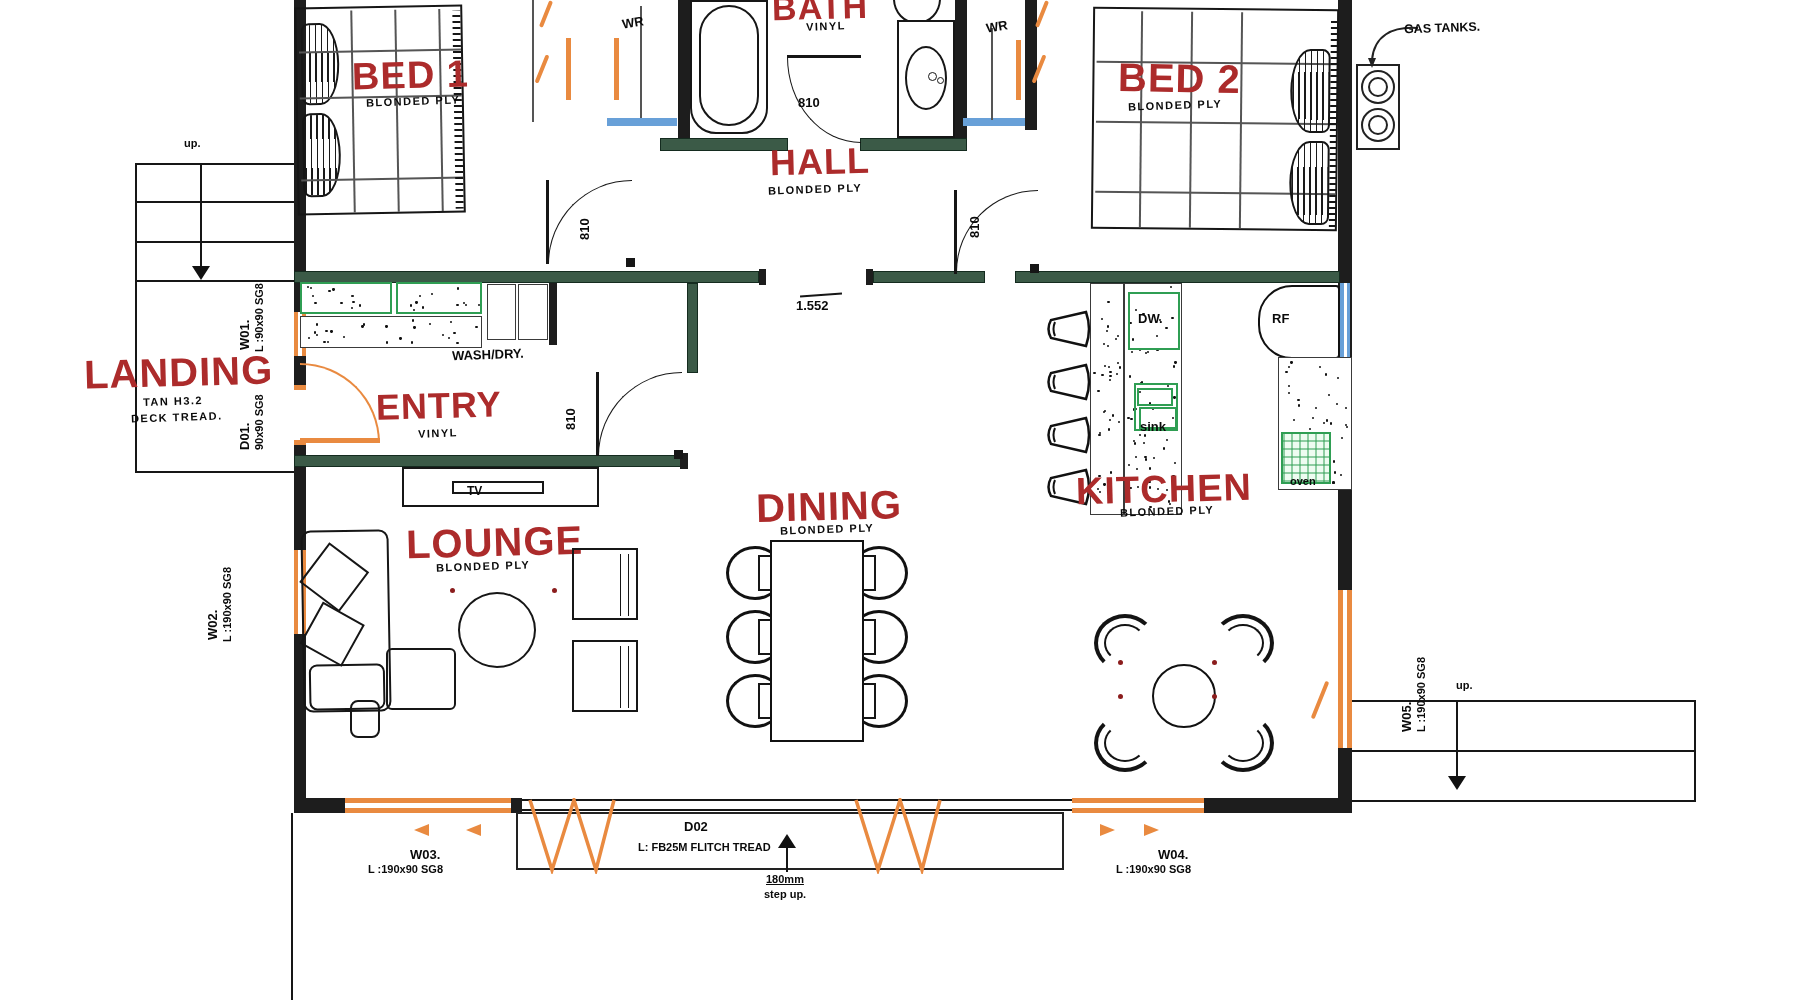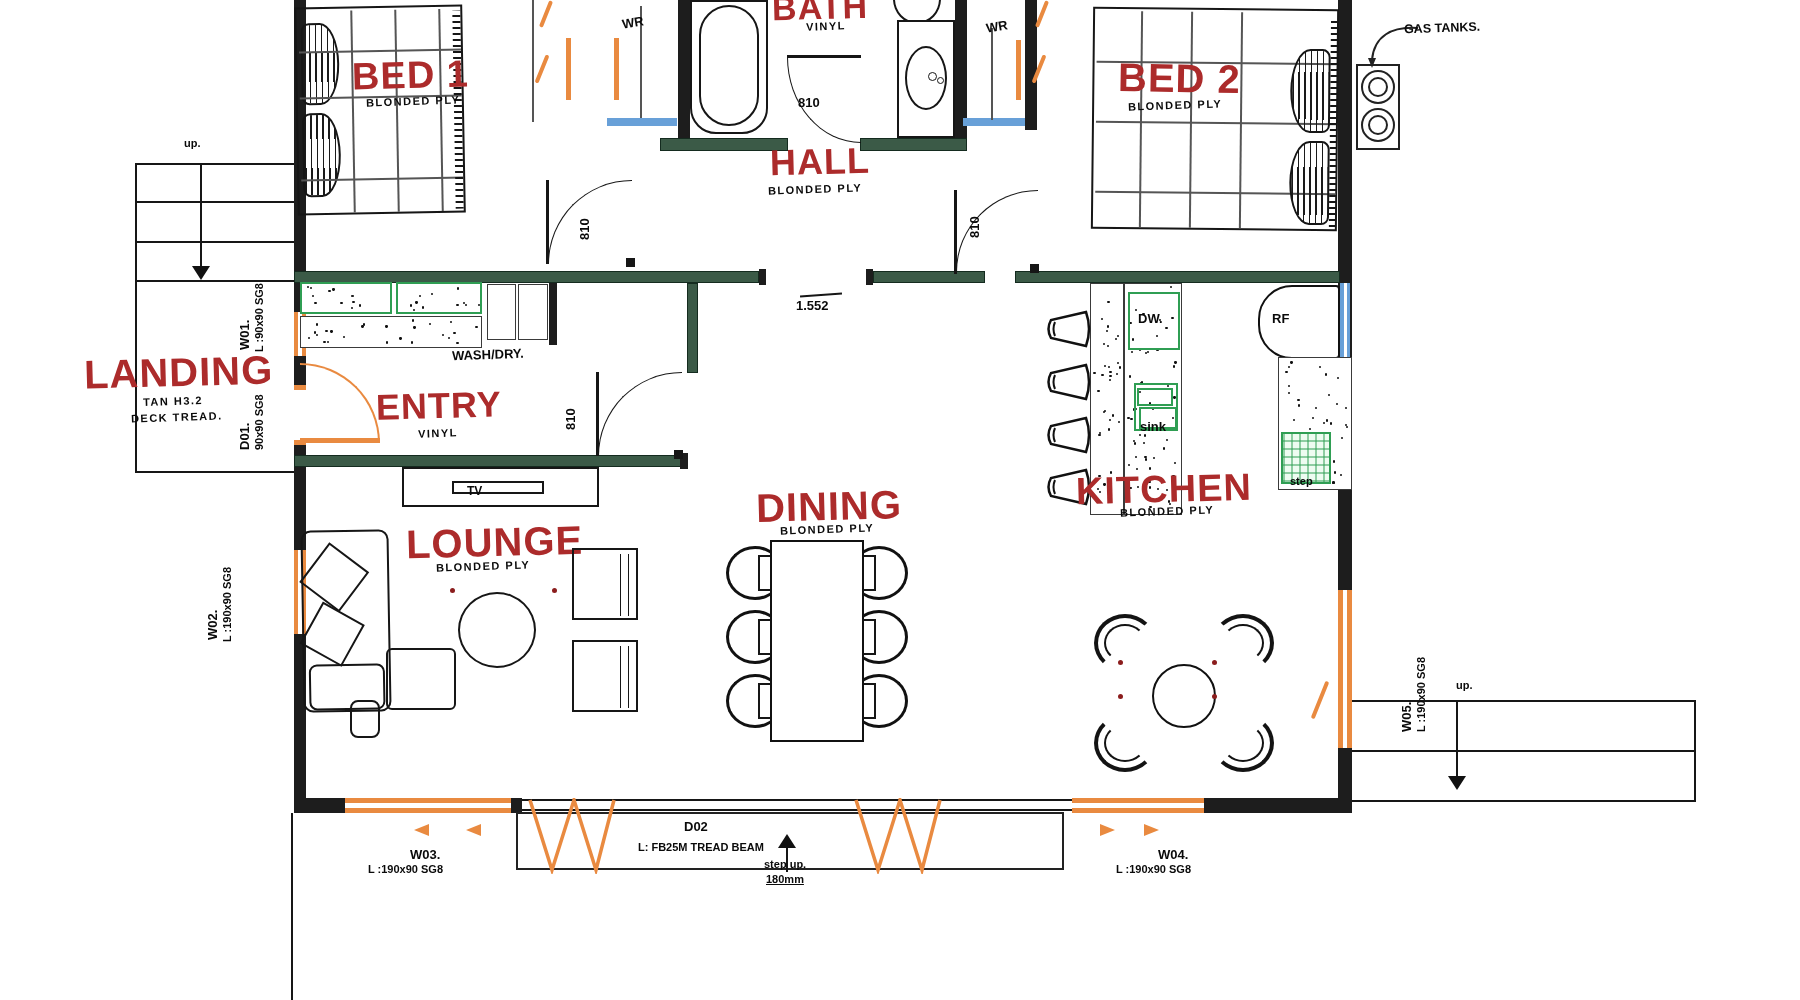--- a/index.html
+++ b/index.html
@@ -443,21 +443,21 @@
       <i style="left: 8.92596px; top: 7.90493px; width: 2.3px; height: 2.3px; background: rgb(17, 17, 17); border-radius: 50%;"></i>
       <i style="left: 54.5211px; top: 113.378px; width: 2.3px; height: 2.3px; background: rgb(17, 17, 17); border-radius: 50%;"></i>
       <i style="left: 38.4504px; top: 120.668px; width: 2.3px; height: 2.3px; background: rgb(17, 17, 17); border-radius: 50%;"></i>
       <i style="left: 8.92031px; top: 27.0689px; width: 2.3px; height: 2.3px; background: rgb(17, 17, 17); border-radius: 50%;"></i>
       <i style="left: 46.5375px; top: 61.2493px; width: 2.3px; height: 2.3px; background: rgb(17, 17, 17); border-radius: 50%;"></i>
       <i style="left: 43.611px; top: 63.6357px; width: 2.3px; height: 2.3px; background: rgb(17, 17, 17); border-radius: 50%;"></i>
       <i style="left: 44.1122px; top: 79.5873px; width: 2.3px; height: 2.3px; background: rgb(17, 17, 17); border-radius: 50%;"></i>
       <i style="left: 45.7711px; top: 15.3979px; width: 2.3px; height: 2.3px; background: rgb(17, 17, 17); border-radius: 50%;"></i>
     </div>
   <div class="a oven" style="left:1281px;top:432px;width:50px;height:52px"></div>
-  <div class="a dim sm" style="left:1290px;top:476px">step</div>
+  <div class="a dim sm" style="left:1290px;top:476px">oven</div>
   <div class="a rlabel" style="left:1076px;top:470px;font-size:38px">KITCHEN</div>
   <div class="a sub" style="left:1120px;top:506px">BLONDED PLY</div>
 
   <div class="a kc o-se" style="left:1094px;top:614px;width:62px;height:58px">
       <div class="kci"></div>
     </div>
   <div class="a kc o-sw" style="left:1212px;top:614px;width:62px;height:58px">
       <div class="kci"></div>
     </div>
   <div class="a kc o-ne" style="left:1094px;top:714px;width:62px;height:58px">
@@ -499,24 +499,24 @@
   <div class="a dim" style="left:410px;top:848px">W03.</div>
   <div class="a dim sm" style="left:368px;top:864px">L :190x90 SG8</div>
   <div class="a" style="left:516px;top:812px;width:548px;height:58px;border:2px solid #222"></div>
   <svg class="a" style="left:526px;top:798px" width="92" height="76">
       <polyline points="4,2 26,72 48,2 70,72 88,2" fill="none" stroke="#e98a40" stroke-width="3.5"></polyline>
     </svg>
   <svg class="a" style="left:852px;top:798px" width="92" height="76">
       <polyline points="4,2 26,72 48,2 70,72 88,2" fill="none" stroke="#e98a40" stroke-width="3.5"></polyline>
     </svg>
   <div class="a dim" style="left:684px;top:820px">D02</div>
-  <div class="a dim sm" style="left:638px;top:842px">L: FB25M TREAD BEAM</div>
+  <div class="a dim sm" style="left:638px;top:842px">L: FB25M FLITCH TREAD</div>
   <div class="a arrU" style="left:778px;top:834px"></div>
   <div class="a ln" style="left:786px;top:848px;width:2px;height:24px"></div>
   <div class="a dim sm" style="left:766px;top:874px;text-decoration:underline">180mm</div>
-  <div class="a dim sm" style="left:764px;top:859px;">step up.</div>
+  <div class="a dim sm" style="left:764px;top:889px;">step up.</div>
   <div class="a chevR" style="left:1100px;top:824px"></div>
   <div class="a chevR" style="left:1144px;top:824px"></div>
   <div class="a dim" style="left:1158px;top:848px">W04.</div>
   <div class="a dim sm" style="left:1116px;top:864px">L :190x90 SG8</div>
   <div class="a ln" style="left:291px;top:813px;width:2px;height:187px"></div>
 
 </div>
 
 </body></html>

